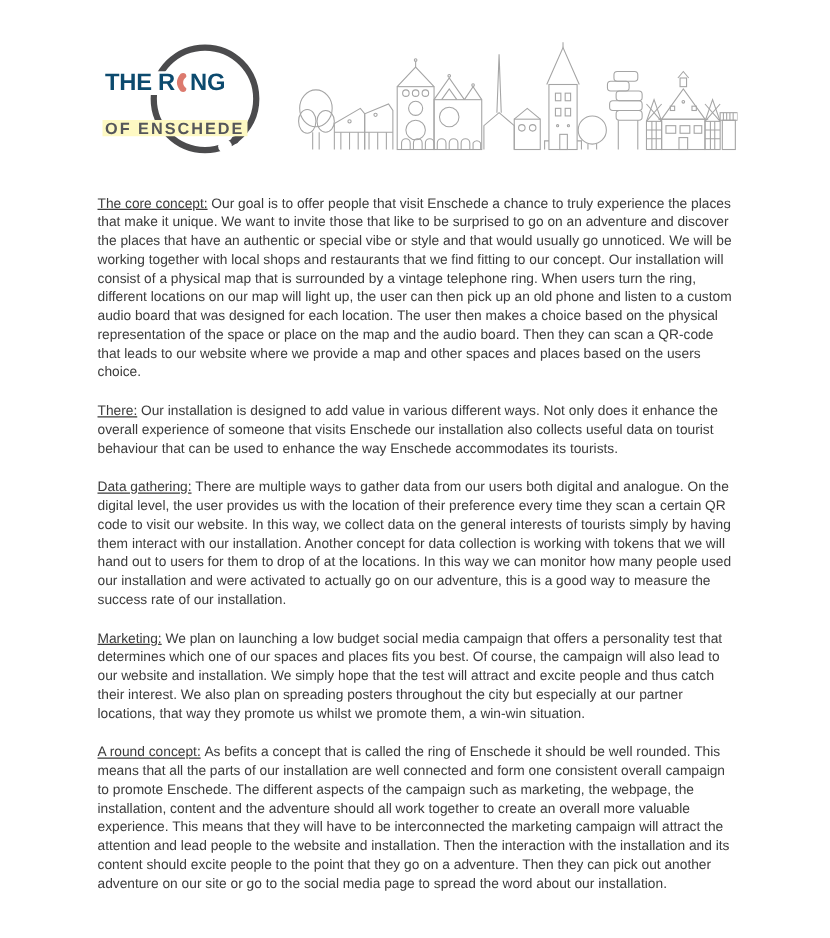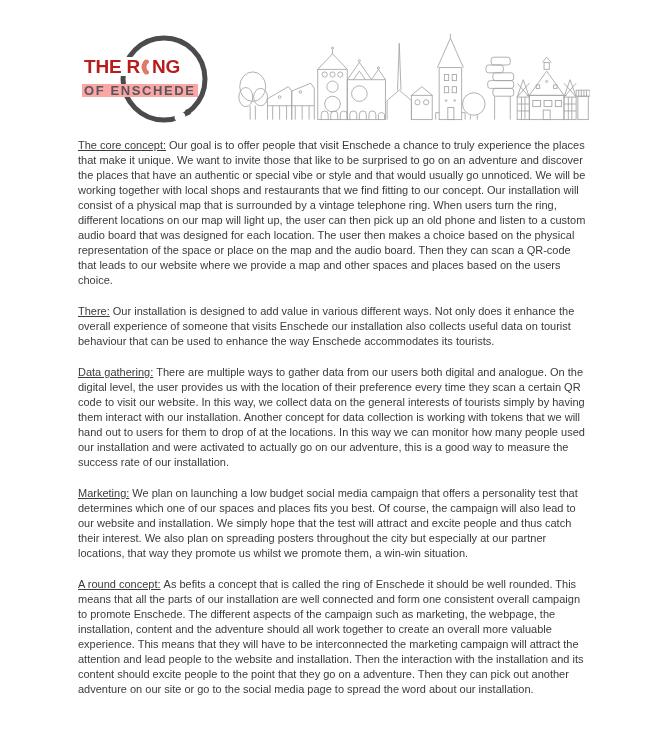--- a/index.html
+++ b/index.html
@@ -7,33 +7,33 @@
     position:relative;width:664px;height:750px;background:#ffffff;overflow:hidden;
     font-family:"Liberation Sans",sans-serif;color:#3b3b3b;
   }
   
   .header{position:absolute;left:0;top:0;width:664px;height:130px;}
   .logo{position:absolute;left:80px;top:32px;width:130px;height:94px;}
   .logo .ring-svg{position:absolute;left:0;top:0;z-index:0;}
   .logo-text{position:absolute;left:0;top:0;width:130px;z-index:1;}
   .logo-line1{
     position:absolute;left:2px;top:25px;white-space:nowrap;
-    font-weight:bold;font-size:19px;letter-spacing:-0.2px;color:#b91c1c;
+    font-weight:bold;font-size:19px;letter-spacing:-0.2px;color:#0c4a6e;
     background:#ffffff;padding:0 2px;line-height:19px;
   }
   .logo-line1 .handset{display:inline-block;width:10px;height:16px;vertical-align:-2px;margin:0 1px;}
   .logo-line2{
-    position:absolute;left:2px;top:52px;white-space:nowrap;
+    position:absolute;left:2px;top:64px;white-space:nowrap;
     font-weight:bold;font-size:13px;letter-spacing:1.6px;color:#55565a;
-    background:#fca5a5;padding:0 2px;line-height:13px;
+    background:#fef9c3;padding:0 2px;line-height:13px;
   }
   .skyline{position:absolute;left:238px;top:32px;width:352px;height:92px;}
   .skyline svg{display:block;width:352px;height:92px;}
   
-  .content{position:absolute;left:78px;top:138px;width:509px;}
+  .content{position:absolute;left:78px;top:156px;width:509px;}
   .content p{margin:0 0 16px 0;font-size:11px;line-height:15px;color:#3b3b3b;}
   .para-head{text-decoration:underline;margin-right:3px;}
 </style>
 </head>
 <body>
 
 <div class="page">
 
   <div class="header">
 

